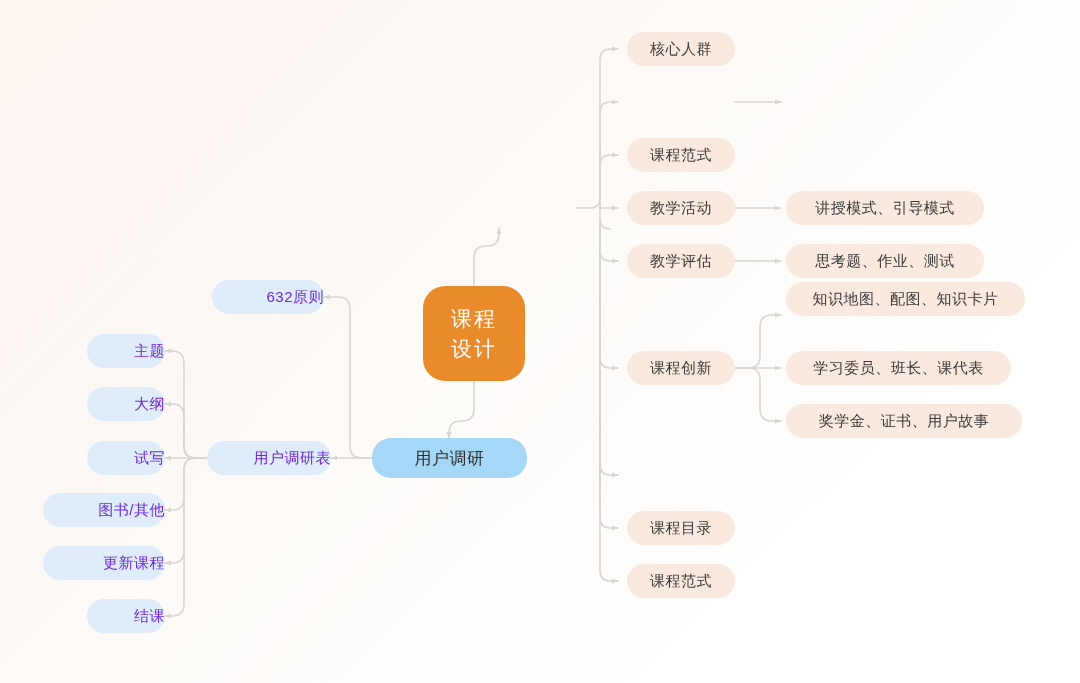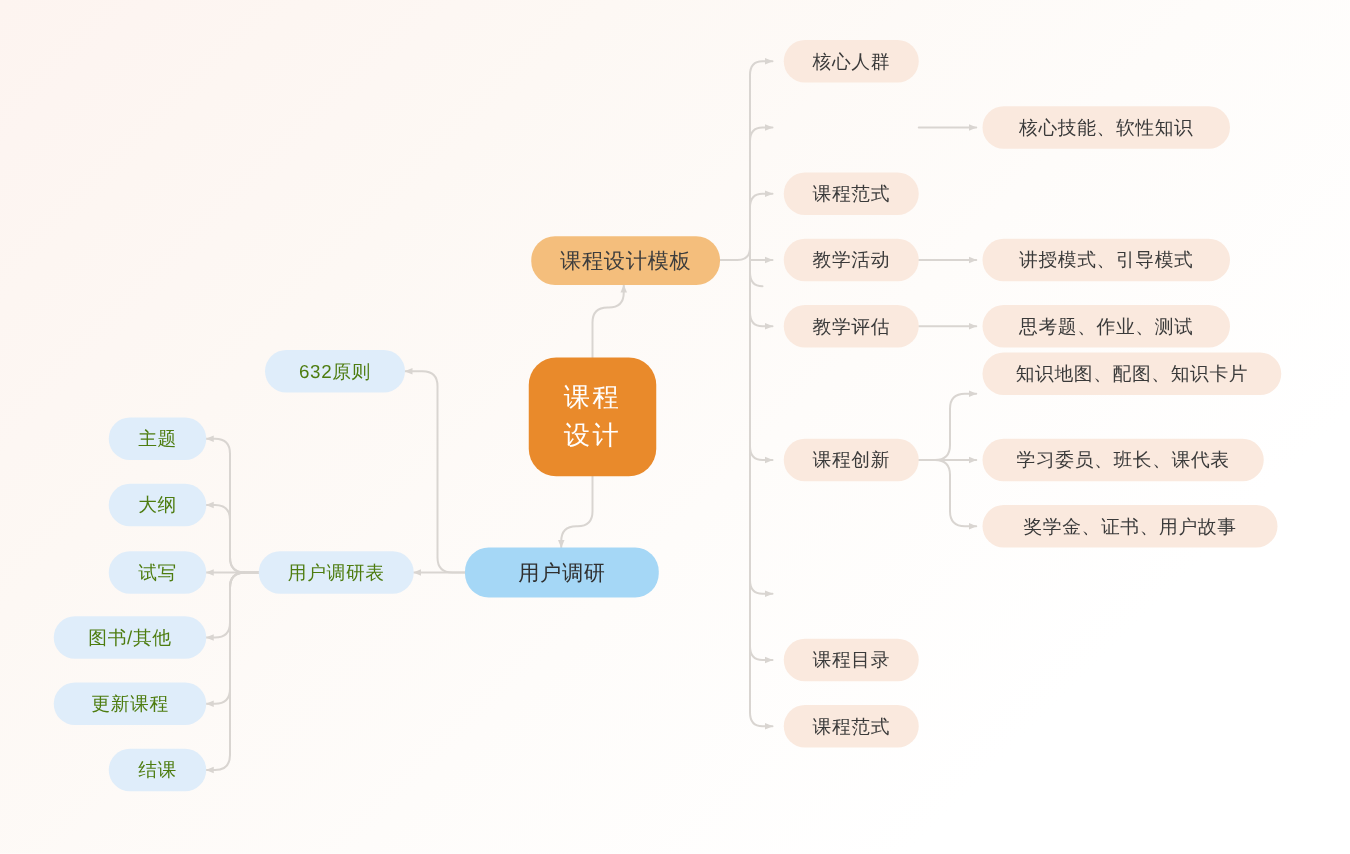--- a/index.html
+++ b/index.html
@@ -59,22 +59,23 @@
     font-size: 15px;
   }
   .n-blue {
     background: #A5D7F6;
     color: #2f2f2f;
     font-size: 17px;
     border-radius: 19px;
   }
   .n-paleblue {
     background: #DFEDFA;
-    color: #4d7c0f;
+    color: #6d28d9;
     font-size: 15px;
+    justify-content: flex-end;
   }
 </style>
 </head>
 <body>
 
 <div id="canvas">
 
   <svg id="links" viewBox="0 0 1080 683" xmlns="http://www.w3.org/2000/svg">
     <defs>
       <marker id="arw" markerWidth="7" markerHeight="7" refX="6" refY="3.2" orient="auto" markerUnits="userSpaceOnUse">
@@ -120,23 +121,20 @@
       <path d="M207,458 L196,458 Q184,458 184,470 L184,551 Q184,563 172,563 L165,563"></path>
       <path d="M207,458 L196,458 Q184,458 184,470 L184,604 Q184,616 172,616 L165,616"></path>
     </g>
   </svg>
 
   <div class="node n-root" style="left:423px; top:286px; width:102px; height:95px;">
     <span>课程</span>
     <span>设计</span>
   </div>
 
-  <div class="node n-tan" style="left:425px; top:189px; width:151px; height:39px;">
-    <span>课程设计模板</span>
-  </div>
 
   <div class="node n-blue" style="left:372px; top:438px; width:155px; height:40px;">
     <span>用户调研</span>
   </div>
 
   <div class="node n-peach" style="left:627px; top:32px; width:108px; height:34px;">
     <span>核心人群</span>
   </div>
   <div class="node n-peach" style="left:627px; top:138px; width:108px; height:34px;">
     <span>课程范式</span>
@@ -150,23 +148,20 @@
   <div class="node n-peach" style="left:627px; top:351px; width:108px; height:34px;">
     <span>课程创新</span>
   </div>
   <div class="node n-peach" style="left:627px; top:511px; width:108px; height:34px;">
     <span>课程目录</span>
   </div>
   <div class="node n-peach" style="left:627px; top:564px; width:108px; height:34px;">
     <span>课程范式</span>
   </div>
 
-  <div class="node n-peach" style="left:786px; top:85px; width:198px; height:34px;">
-    <span>核心技能、软性知识</span>
-  </div>
   <div class="node n-peach" style="left:786px; top:191px; width:198px; height:34px;">
     <span>讲授模式、引导模式</span>
   </div>
   <div class="node n-peach" style="left:786px; top:244px; width:198px; height:34px;">
     <span>思考题、作业、测试</span>
   </div>
 
   <div class="node n-peach" style="left:786px; top:282px; width:239px; height:34px;">
     <span>知识地图、配图、知识卡片</span>
   </div>

